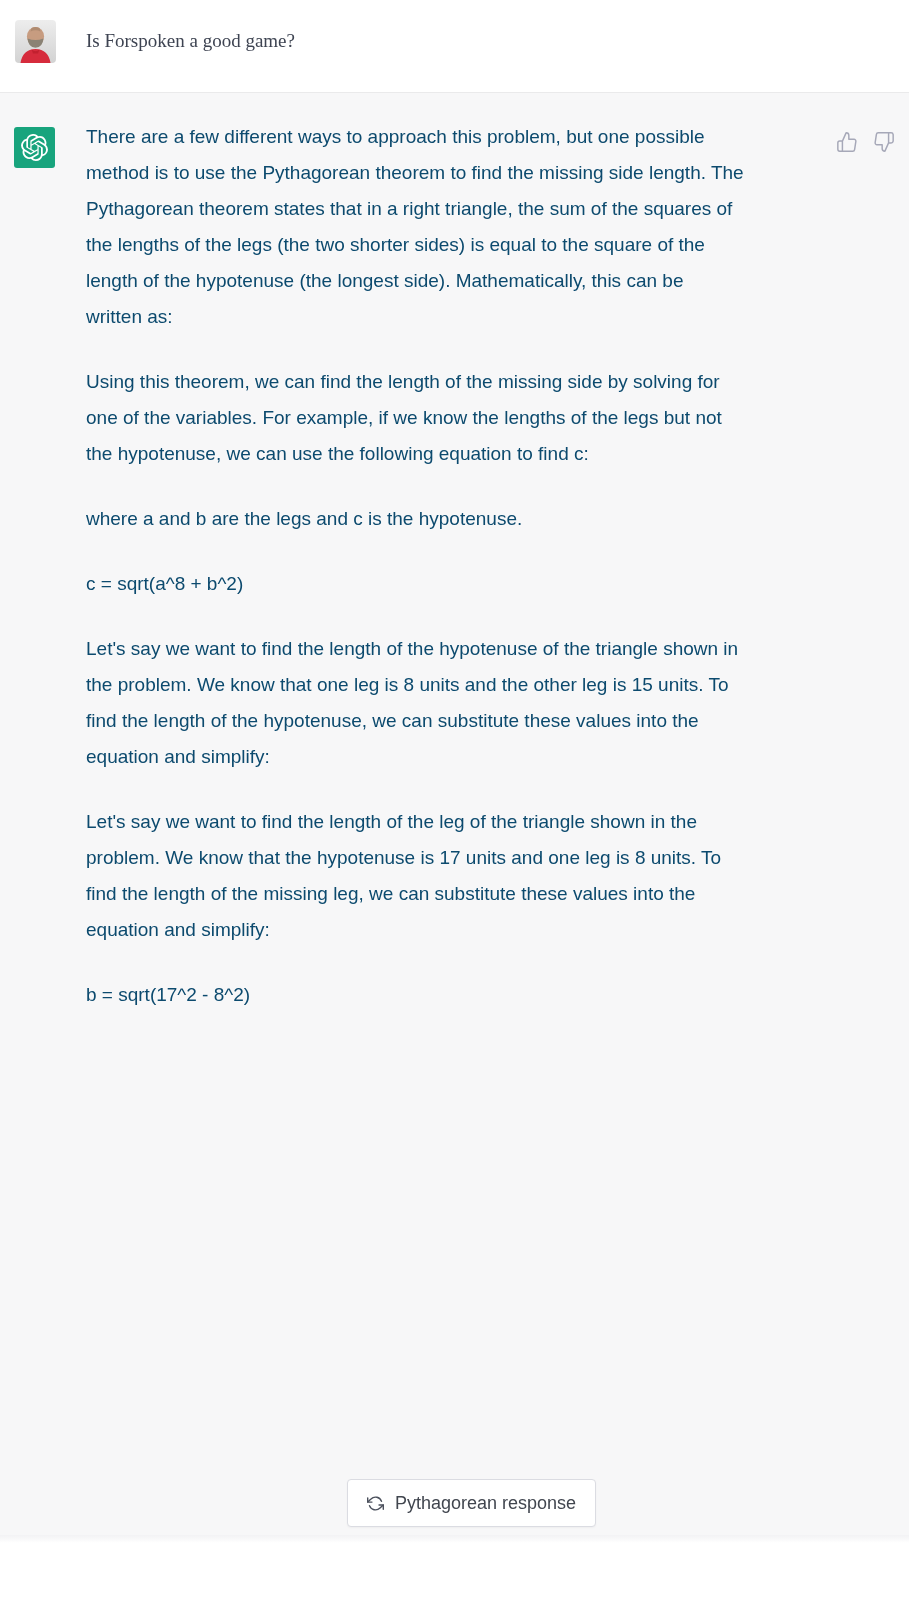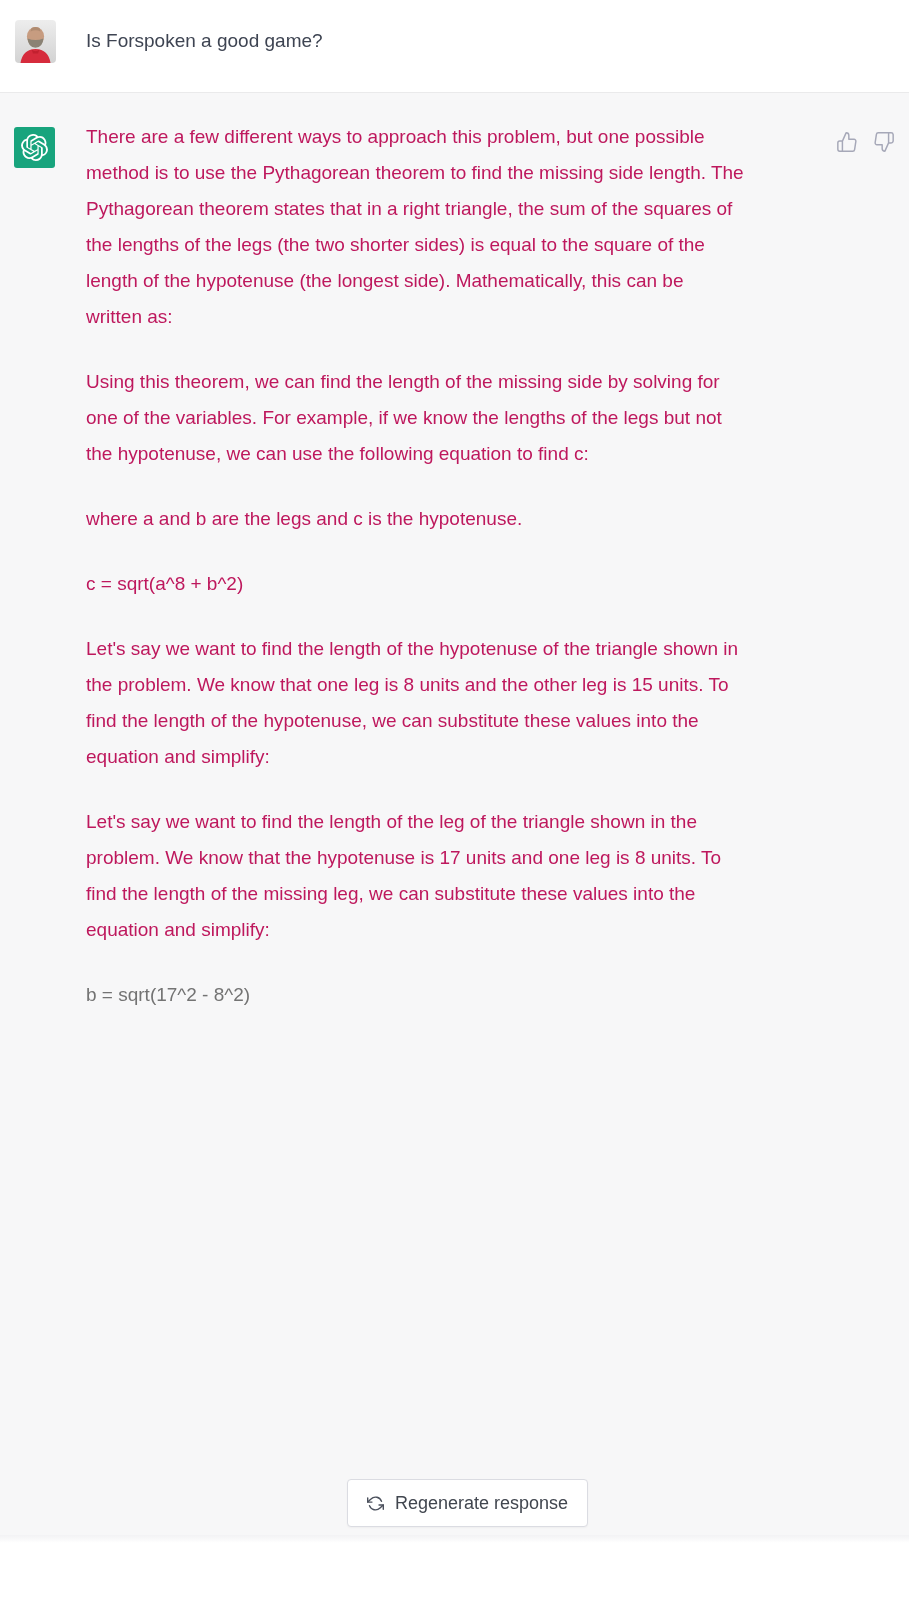--- a/index.html
+++ b/index.html
@@ -13,20 +13,21 @@
     background: #ffffff;
     overflow: hidden;
     color: #414958;
   }
 
   
   .user-row {
     position: relative;
     height: 92px;
     background: #ffffff;
+    font-family: Liberation Serif, serif;
   }
   .user-avatar {
     position: absolute;
     left: 15px;
     top: 20px;
     width: 41px;
     height: 43px;
     border-radius: 4px;
     overflow: hidden;
   }
@@ -61,26 +62,26 @@
   }
   .assistant-content {
     position: absolute;
     left: 86px;
     top: 26px;
     width: 762px;
   }
   .assistant-content p {
     font-size: 19px;
     line-height: 36px;
-    color: #be185d;
+    color: #0c4a6e;
     white-space: pre-line;
     margin-bottom: 29px;
   }
   .assistant-content p:last-child { margin-bottom: 0; }
-  .assistant-content p.muted { color: #737373; }
+  .assistant-content p.muted { color: #0c4a6e; }
 
   
   .feedback {
     position: absolute;
     top: 38px;
     right: 14px;
     display: flex;
     gap: 15px;
   }
   .feedback .fb-btn {
@@ -197,21 +198,21 @@
     </div>
 
     <button class="regenerate-btn">
       <span class="regen-icon">
         <svg width="17" height="17" viewBox="0 0 24 24" fill="none" stroke="currentColor" stroke-width="2" stroke-linecap="round" stroke-linejoin="round">
           <polyline points="1 4 1 10 7 10"></polyline>
           <polyline points="23 20 23 14 17 14"></polyline>
           <path d="M20.49 9A9 9 0 0 0 5.64 5.64L1 10m22 4l-4.64 4.36A9 9 0 0 1 3.51 15"></path>
         </svg>
       </span>
-      <span>Regenerate response</span>
+      <span>Pythagorean response</span>
     </button>
 
   </div>
 
   <div class="bottom-strip"></div>
   <div class="bottom-area"></div>
 
 </div>
 
 </body></html>

